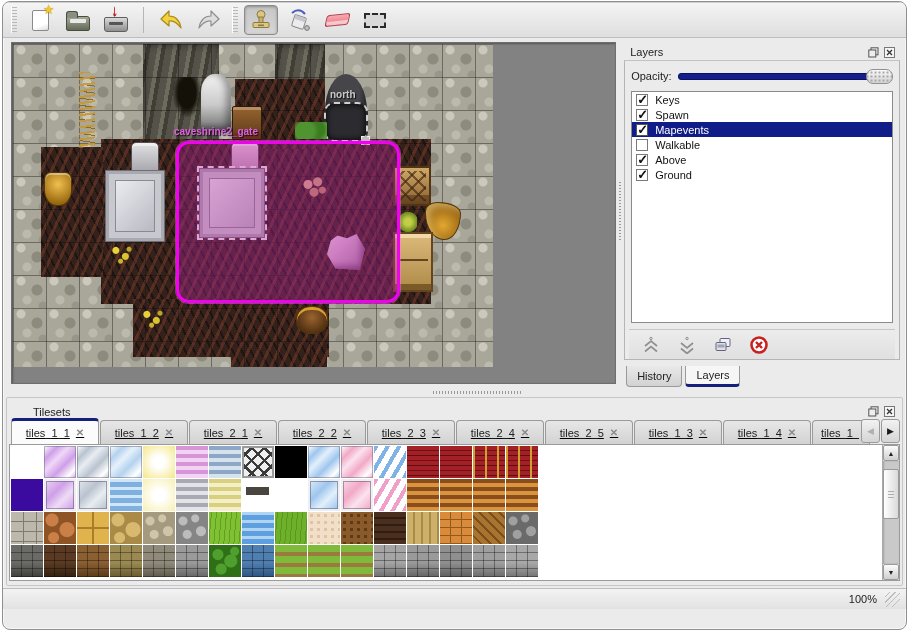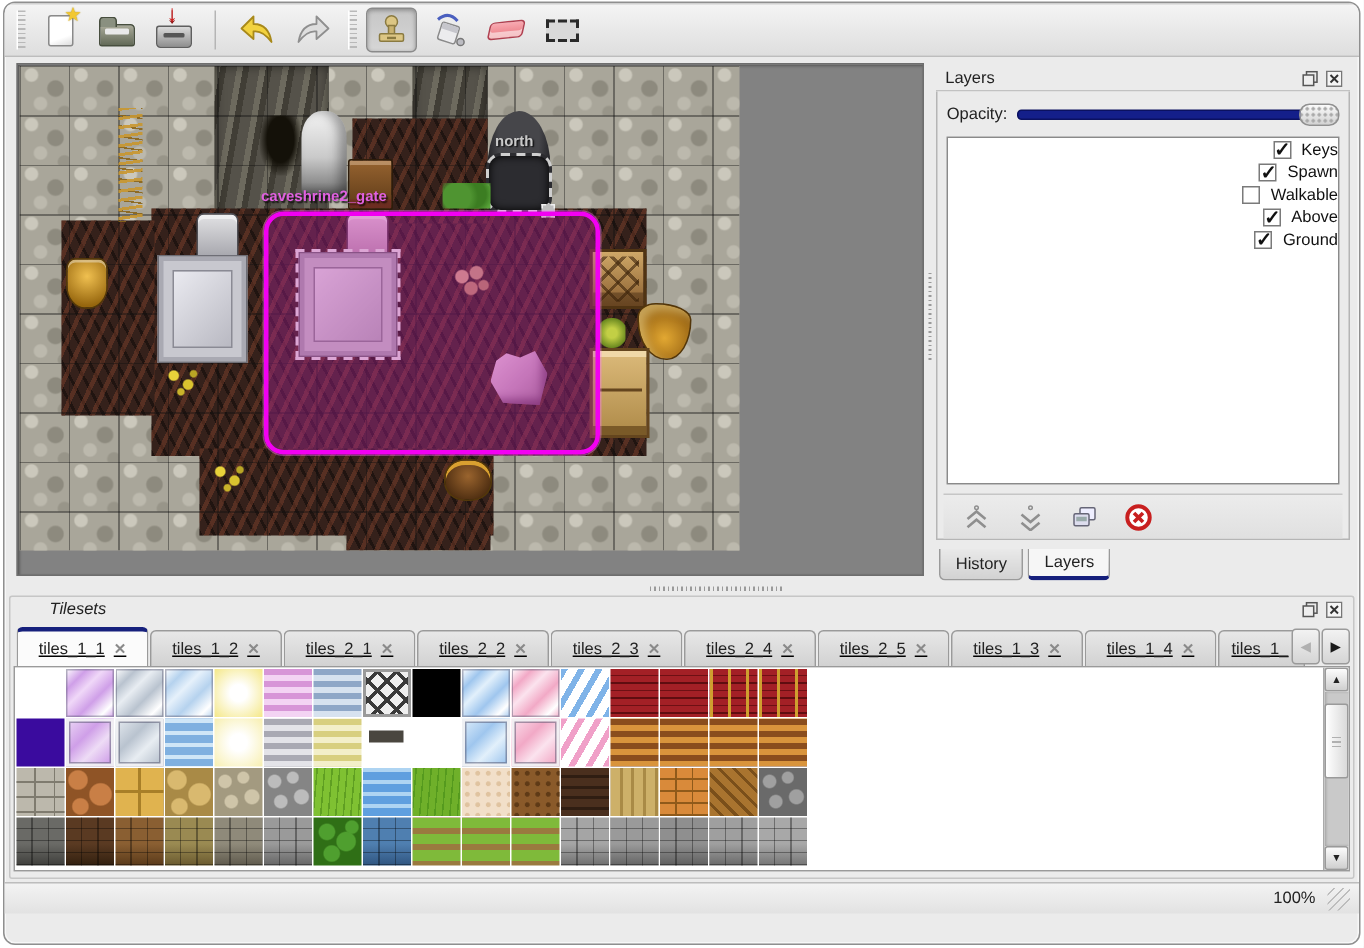--- a/index.html
+++ b/index.html
@@ -89,37 +89,37 @@
   .dock-title{font-size:11px;color:#222;flex:1;}
   .win-ico{width:13px;height:13px;display:flex;align-items:center;justify-content:center;margin-left:3px;}
   .dock-frame{border:1px solid #b5b5b5;border-top:none;flex:1;display:flex;flex-direction:column;padding:5px 4px 0 4px;background:#ebebeb;}
   .opacity-row{display:flex;align-items:center;gap:6px;height:20px;margin:0 2px 5px 2px;}
   .opacity-label{font-size:11px;color:#222;}
   .slider{flex:1;height:16px;position:relative;}
   .slider-track{position:absolute;left:0;right:2px;top:5px;height:7px;background:#141f8a;border-radius:3px;border:1px solid #0b1160;}
   .slider-handle{position:absolute;right:0;top:1px;width:27px;height:15px;border:1px solid #909090;border-radius:7px;
      background:radial-gradient(#a8a8a8 1px,transparent 1.2px),linear-gradient(180deg,#fbfbfb,#d2d2d2);background-size:4px 4px,100% 100%;background-position:center,0 0;}
   .layer-list{height:232px;background:#fff;border:1px solid #8a8a8a;margin:0 2px;overflow:hidden;}
-  .layer-row{height:15px;display:flex;align-items:center;padding-left:4px;gap:7px;justify-content:flex-end;}
+  .layer-row{height:15px;display:flex;align-items:center;padding-left:4px;gap:7px;}
   .layer-row.selected{background:#101c87;}
   .layer-row.selected .layer-name{color:#fff;}
   .cb{width:12px;height:12px;background:#fff;border:1px solid #7a7a7a;position:relative;flex:none;}
   .cb.checked::after{content:"✓";position:absolute;left:0px;top:-3px;font-size:13px;font-weight:bold;color:#111;}
   .layer-row.selected .cb{border-color:#555;}
   .layer-name{font-size:11px;color:#111;}
   .layer-btnrow{height:30px;display:flex;align-items:center;gap:12px;padding-left:10px;border-top:1px solid #c6c6c6;margin-top:6px;background:linear-gradient(180deg,#ececec,#e0e0e0);}
   .lbtn{width:24px;height:22px;display:flex;align-items:center;justify-content:center;}
   .dock-tabs{height:24px;display:flex;align-items:flex-start;padding-left:2px;margin-top:6px;}
   .dtab{height:21px;min-width:52px;padding:0 10px;font-size:11px;display:flex;align-items:center;justify-content:center;
      background:linear-gradient(180deg,#e9e9e9,#d2d2d2);border:1px solid #9a9a9a;border-radius:0 0 4px 4px;border-top:none;margin-right:3px;color:#222;}
   .dtab.active{background:#f6f6f6;border-bottom:3px solid #16207c;}
 
   
   .tilesets-dock{height:189px;margin:0 3px;border:1px solid #c6c6c6;border-radius:2px;background:#ebebeb;display:flex;flex-direction:column;position:relative;}
-  .ts-titlerow{height:20px;display:flex;align-items:flex-start;padding:2px 6px 0 26px;font-style:italic;}
+  .ts-titlerow{height:20px;display:flex;align-items:flex-end;padding:2px 6px 0 26px;}
   .ts-title{font-size:11px;color:#222;flex:1;}
   .ts-tabsrow{height:26px;display:flex;align-items:flex-end;padding-left:4px;overflow:hidden;position:relative;text-decoration:underline;}
   .ts-tab{height:24px;width:88px;flex:none;display:flex;align-items:center;justify-content:center;gap:6px;font-size:11px;color:#222;
      background:linear-gradient(180deg,#e7e7e7,#d2d2d2);border:1px solid #9a9a9a;border-bottom:none;border-radius:4px 4px 0 0;margin-right:1px;}
   .ts-tab.active{background:#fbfbfb;border-top:3px solid #16207c;height:26px;}
   .ts-tab .x{font-size:10px;font-weight:bold;color:#8a8a8a;}
   .ts-tab.trunc{width:58px;overflow:hidden;justify-content:flex-start;padding-left:8px;}
   .tab-arrows{position:absolute;right:2px;bottom:1px;display:flex;}
   .tab-arrow{width:19px;height:24px;border:1px solid #9a9a9a;background:linear-gradient(180deg,#f2f2f2,#d5d5d5);
      display:flex;align-items:center;justify-content:center;font-size:9px;color:#1a1a1a;border-radius:3px;margin-left:1px;}
@@ -262,20 +262,24 @@
           </div>
         </div>
         <div class="layer-list">
             <div class="layer-row">
               <div class="cb checked"></div>
               <span class="layer-name">Keys</span>
             </div>
             <div class="layer-row">
               <div class="cb checked"></div>
               <span class="layer-name">Spawn</span>
+            </div>
+            <div class="layer-row selected">
+              <div class="cb checked"></div>
+              <span class="layer-name">Mapevents</span>
             </div>
             <div class="layer-row">
               <div class="cb"></div>
               <span class="layer-name">Walkable</span>
             </div>
             <div class="layer-row">
               <div class="cb checked"></div>
               <span class="layer-name">Above</span>
             </div>
             <div class="layer-row">

